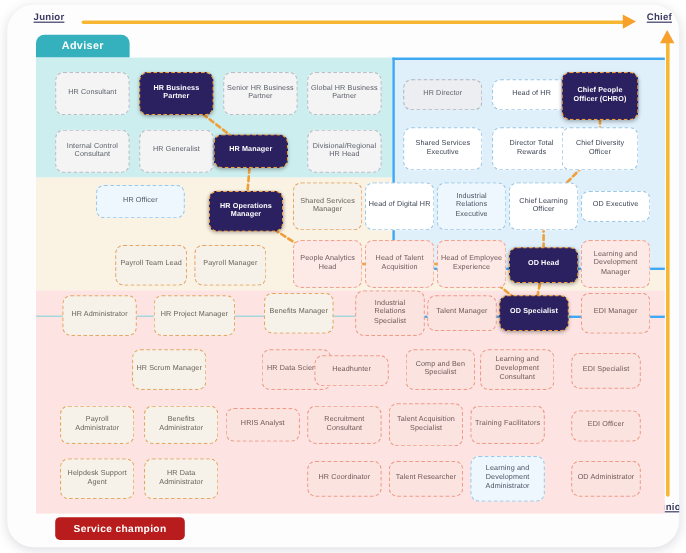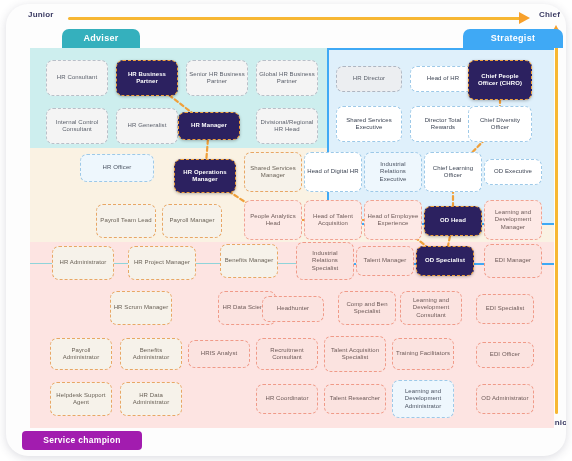--- a/index.html
+++ b/index.html
@@ -13,21 +13,21 @@
   #card{
     position:absolute;left:6px;top:4px;width:560px;height:452px;
     background:#fdfdfd;border-radius:22px;
     box-shadow:0 2px 10px rgba(60,60,90,.18);
     overflow:hidden;
   }
 
   
   .axis-label{
     position:absolute;font-size:8px;font-weight:bold;color:#3b3b63;
-    letter-spacing:.2px;white-space:nowrap;
+    letter-spacing:.2px;white-space:nowrap;text-decoration:underline;
   }
   #junior-top{left:22px;top:6px;}
   #senior-top{left:533px;top:6px;}
   #junior-bottom{left:539px;top:414px;}
 
   #hbar{
     position:absolute;left:62px;top:13px;width:455px;height:3px;
     background:#f7b733;border-radius:2px;
   }
   #hbar-head{
@@ -40,21 +40,21 @@
   }
   #vbar-head{
     position:absolute;left:544px;top:21px;width:0;height:0;
     border-bottom:11px solid #f7a02b;border-left:6px solid transparent;border-right:6px solid transparent;
   }
 
   
   .region-tab{
     position:absolute;height:19px;line-height:19px;
     border-radius:7px 7px 0 0;color:#ffffff;font-size:9px;font-weight:bold;
-    text-align:center;letter-spacing:.3px;margin-left:32px;
+    text-align:center;letter-spacing:.3px;
   }
   #tab-adviser{left:24px;top:25px;width:78px;background:#35b0bd;}
   #tab-strategist{left:425px;top:25px;width:100px;background:#3fa9f5;}
 
   
   .band{position:absolute;}
   #band-teal{left:24px;top:44px;width:524px;height:100px;background:#cdeeee;}
   #band-cream{left:24px;top:144px;width:524px;height:94px;background:#faf2e3;}
   #band-pink{left:24px;top:238px;width:524px;height:186px;background:#fde4e2;}
   #band-blue{left:321px;top:44px;width:227px;height:177px;background:#dff0fb;
@@ -85,40 +85,39 @@
   }
 
   
   .conn{position:absolute;pointer-events:none;}
 
   
   .pill{
     position:absolute;height:19px;line-height:19px;border-radius:4px;
     color:#ffffff;font-size:8.5px;font-weight:bold;text-align:center;letter-spacing:.3px;
   }
-  #pill-service{left:16px;top:427px;width:120px;background:#a21caf;}
+  #pill-service{left:40px;top:427px;width:108px;background:#b91c1c;}
   #pill-solution{left:409px;top:427px;width:120px;background:#f4641e;}
 </style>
 </head>
 <body>
 
 <div id="stage">
   <div id="card">
 
     <div class="axis-label" id="junior-top">Junior</div>
     <div class="axis-label" id="senior-top">Chief</div>
     <div class="axis-label" id="junior-bottom">Junior</div>
 
     <div id="hbar"></div>
     <div id="hbar-head"></div>
     <div id="vbar"></div>
     <div id="vbar-head"></div>
 
     <div class="region-tab" id="tab-adviser">Adviser</div>
-    <div class="region-tab" id="tab-strategist">Strategist</div>
 
     <div class="band" id="band-teal"></div>
     <div class="band" id="band-cream"></div>
     <div class="band" id="band-pink"></div>
     <div class="band" id="band-blue"></div>
     <div id="teal-line"></div>
     <div id="blue-line-low"></div>
 
     <svg class="conn" id="connector-layer" width="560" height="452" style="left:0;top:0;">
         <line x1="141" y1="74" x2="203" y2="122" stroke="#f0a03a" stroke-width="2.2" stroke-dasharray="4 3" stroke-linecap="round"></line>

